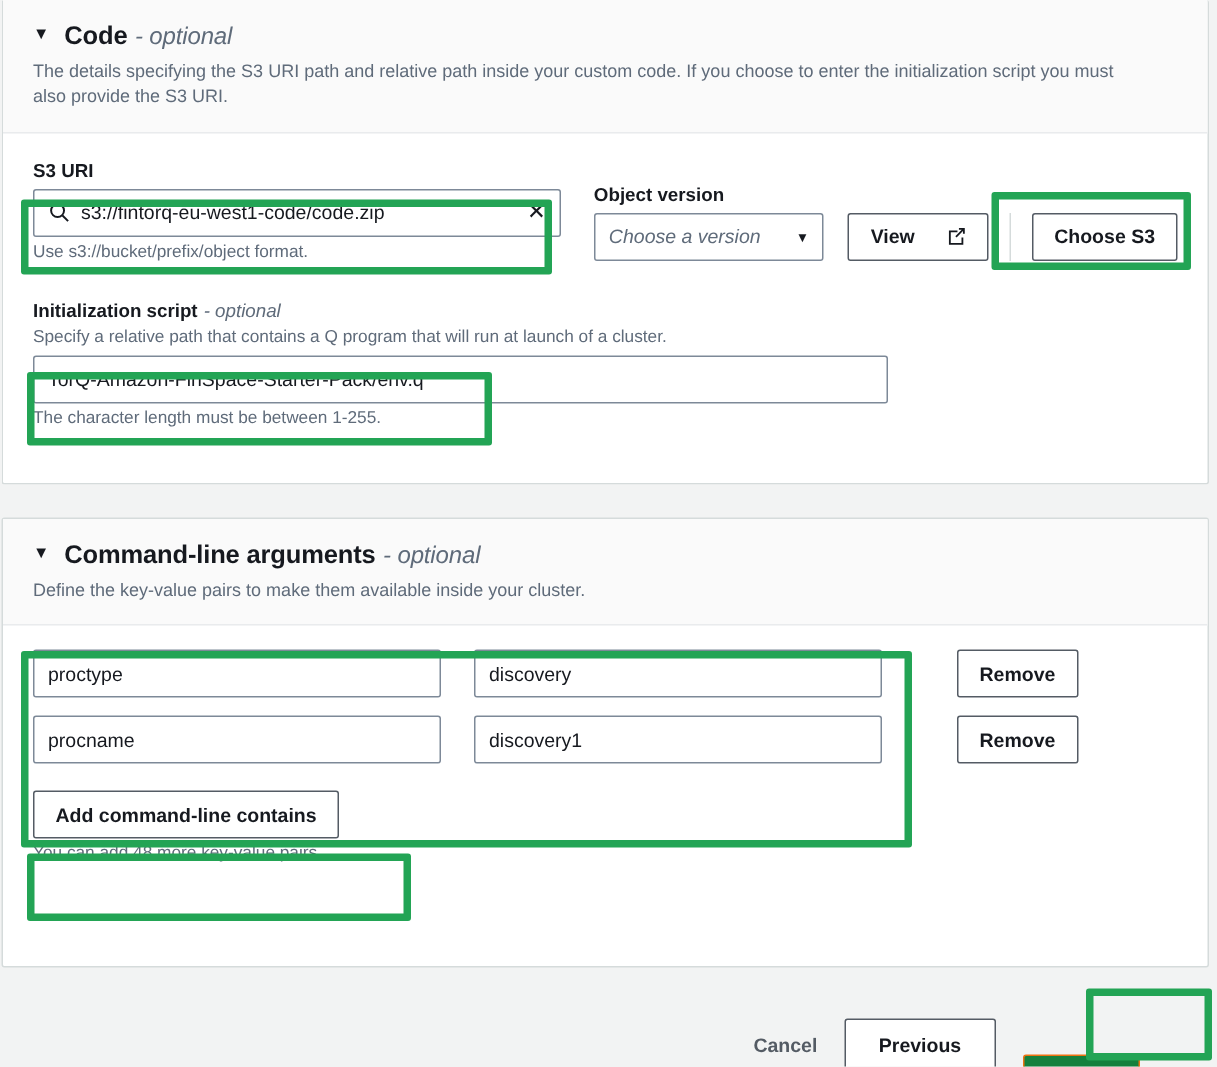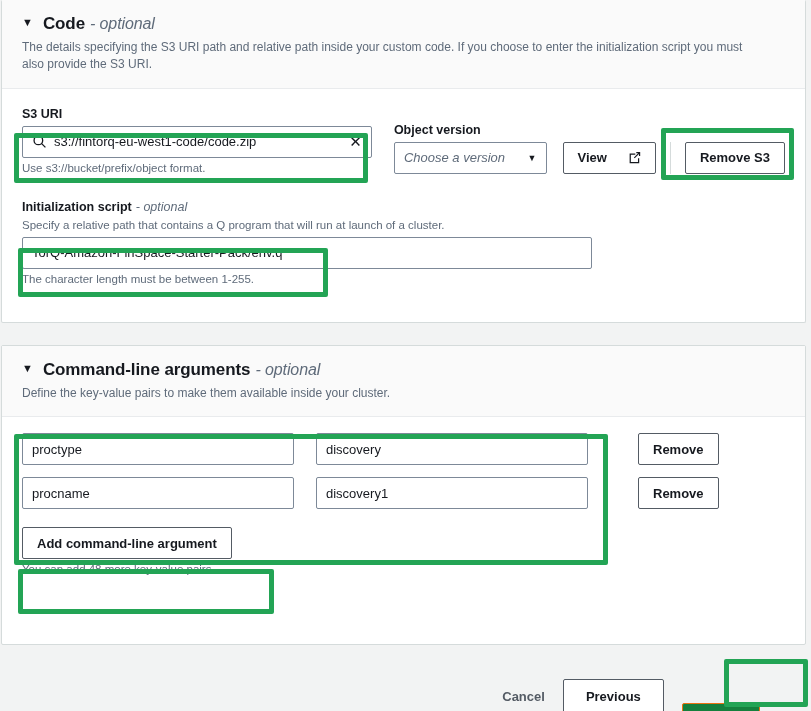--- a/index.html
+++ b/index.html
@@ -241,21 +241,21 @@
             <svg width="13" height="13" viewBox="0 0 16 16">
               <path d="M2 3.2h7v1.5H3.5v8.8h8.8V9h1.5v6H2z" fill="#16191f"></path>
               <path d="M10.2 1.2H15v4.8h-1.5V3.75l-5.2 5.2-1.05-1.05 5.2-5.2H10.2z" fill="#16191f"></path>
             </svg>
           </button>
         </div>
 
         <div class="divider-v"></div>
 
         <div>
-          <button class="btn">Remove S3</button>
+          <button class="btn">Choose S3</button>
         </div>
       </div>
 
       <div style="margin-top:26px">
         <label class="field-label"><span>Initialization script</span><span class="opt" style="margin-left:4px">- optional</span></label>
         <div class="hint" style="margin-top:0;margin-bottom:6px">Specify a relative path that contains a Q program that will run at launch of a cluster.</div>
         <div class="input" style="width:570px">
           <span class="txt">TorQ-Amazon-FinSpace-Starter-Pack/env.q</span>
         </div>
         <div class="hint">The character length must be between 1-255.</div>
@@ -290,21 +290,21 @@
         <div class="input kv-col-key">
           <span class="txt">procname</span>
         </div>
         <div class="input kv-col-val">
           <span class="txt">discovery1</span>
         </div>
         <button class="btn kv-remove">Remove</button>
       </div>
 
       <div style="margin-top:18px">
-        <button class="btn">Add command-line argument</button>
+        <button class="btn">Add command-line contains</button>
         <div class="hint">You can add 48 more key-value pairs.</div>
       </div>
     </div>
   </div>
 
   <div class="footer">
     <span class="link-btn">Cancel</span>
     <button class="btn" style="height:34px;padding:0 22px">Previous</button>
     <button class="btn btn-primary" style="height:34px;padding:0 24px">Next</button>
   </div>

